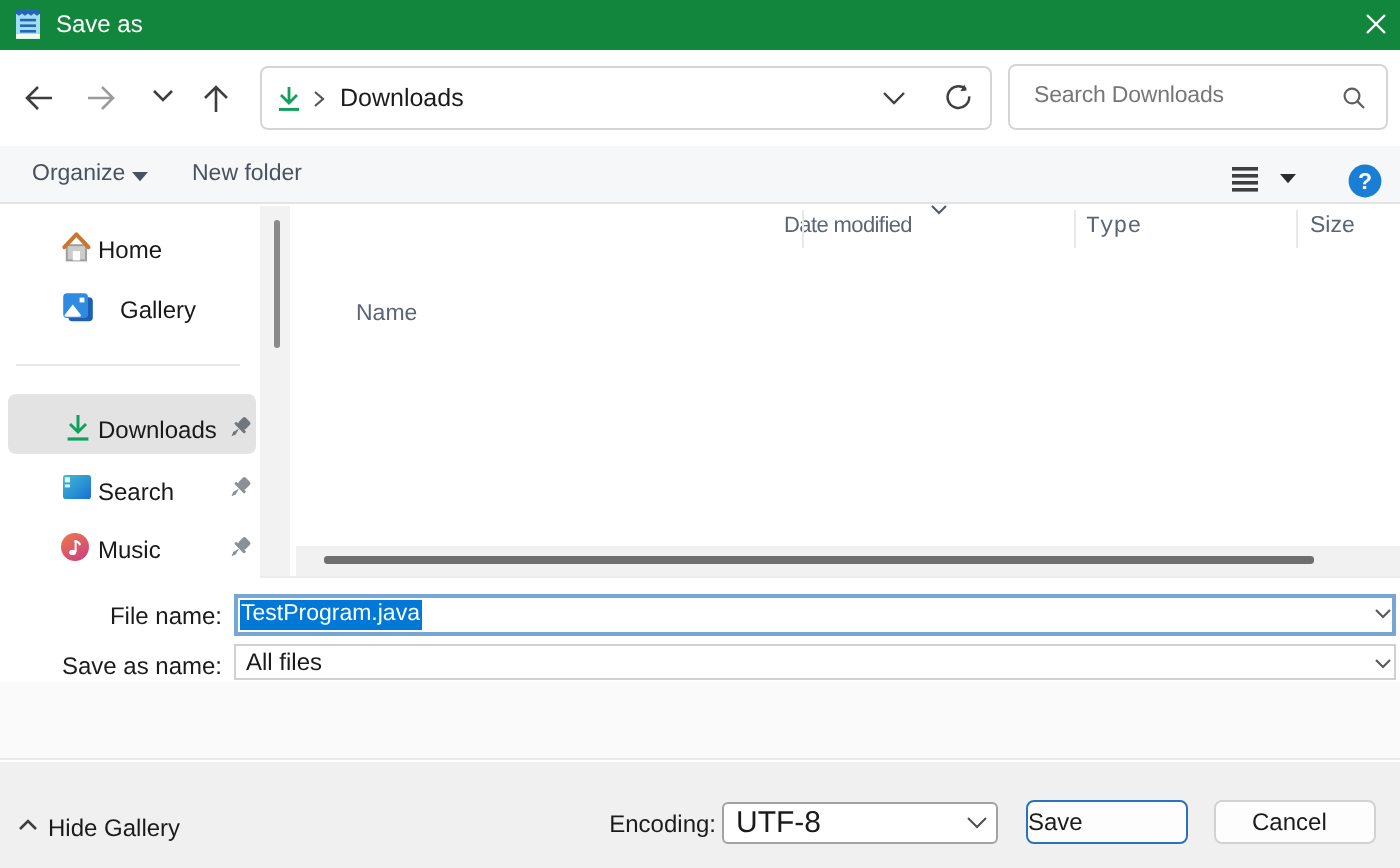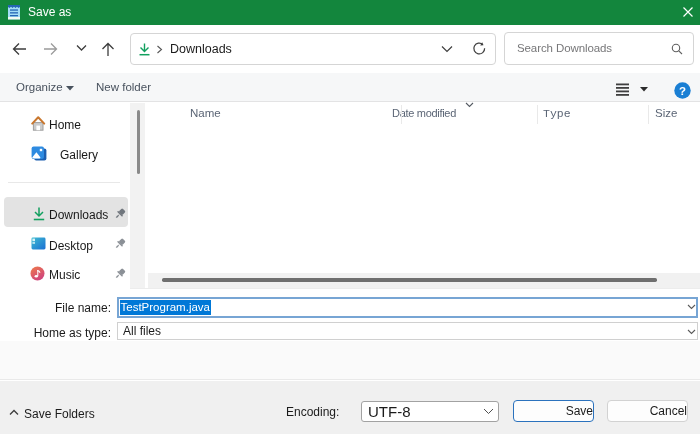--- a/index.html
+++ b/index.html
@@ -42,21 +42,21 @@
   .lbl { font-size:12px; color:#1b1b1b; }
   .fninput { left:117px; top:297px; width:581px; height:21px; border:2px solid #77a5d4; background:#fff; }
   .fnsel { left:119.5px; top:300px; height:15px; background:#0078d7; color:#fff; font-size:11.5px; line-height:15px; padding:0 1px; }
   .satbox { left:117px; top:322px; width:581px; height:18px; border:1px solid #d0d0d0; background:#fff; font-size:12px; line-height:16px; color:#1b1b1b; padding-left:5px; }
 
   
   .footband1 { left:0; top:341px; width:700px; height:39px; background:#fafafa; border-bottom:1px solid #e9e9e9; }
   .footband2 { left:0; top:381px; width:700px; height:53px; background:#f0f0f0; }
   .ftr-text { font-size:12px; color:#1b1b1b; }
   .enc-box { left:361px; top:401px; width:138px; height:21px; border:1px solid #a2a2a2; border-radius:3px; background:#fff; font-size:15px; line-height:19px; color:#1b1b1b; padding-left:6px; }
-  .btn { top:400px; width:81px; height:22px; border-radius:4px; background:#fdfdfd; font-size:12px; line-height:20px; text-align:right; color:#1b1b1b; }
+  .btn { top:400px; width:81px; height:22px; border-radius:4px; background:#fdfdfd; font-size:12px; line-height:20px; text-align:left; color:#1b1b1b; }
   .btn-save { left:513px; border:1px solid #2b72bd; }
   .btn-cancel { left:607px; border:1px solid #d2d2d2;padding-left:18px; }
 </style>
 </head>
 <body>
 
   <div class="abs titlebar"></div>
   <svg class="abs" style="left:7px; top:4px;" width="14" height="17" viewBox="0 0 14 17">
     <rect x="1" y="1.4" width="12" height="14" fill="#a2ddf6"></rect>
     <rect x="1" y="13" width="12" height="2.4" fill="#f1faf1"></rect>
@@ -120,21 +120,21 @@
     <rect x="0" y="11" width="13" height="1.8" fill="#3f3f3f"></rect>
   </svg>
   <svg class="abs" style="left:640px; top:87px;" width="8" height="5" viewBox="0 0 8 5">
     <path d="M0 0 L8 0 L4 4.6 Z" fill="#2b2b2b"></path>
   </svg>
   <svg class="abs" style="left:674px; top:82px;" width="17" height="17" viewBox="0 0 17 17">
     <circle cx="8.5" cy="8.5" r="8.2" fill="#1a7fd4"></circle>
     <text x="8.5" y="12.6" font-family="Liberation Sans" font-size="11.5" font-weight="bold" fill="#fff" text-anchor="middle">?</text>
   </svg>
 
-  <span class="abs hdr" style="left:190px;">Name</span>
+  <span class="abs hdr" style="left:178px;margin-top:44px;">Name</span>
   <span class="abs hdr" style="left:392px; font-size:11px; letter-spacing:-0.3px;">Date modified</span>
   <span class="abs hdr" style="left:543px;font-family:Liberation Mono, monospace;">Type</span>
   <span class="abs hdr" style="left:655px;">Size</span>
   <svg class="abs" style="left:465px; top:102px;" width="9" height="6" viewBox="0 0 9 6">
     <path d="M1 1 L4.5 4.5 L8 1" stroke="#555b63" stroke-width="1.1" fill="none"></path>
   </svg>
   <div class="abs colsep" style="left:401px;"></div>
   <div class="abs colsep" style="left:537px;"></div>
   <div class="abs colsep" style="left:648px;"></div>
 
@@ -168,21 +168,21 @@
     <defs>
       <linearGradient id="dsk" x1="0" y1="0" x2="1" y2="1">
         <stop offset="0" stop-color="#3fbcd1"></stop>
         <stop offset="1" stop-color="#1a6fd4"></stop>
       </linearGradient>
     </defs>
     <rect x="0.5" y="0.5" width="14" height="12" rx="1.4" fill="url(#dsk)"></rect>
     <rect x="1.4" y="1.6" width="2.6" height="2.6" fill="#d9f4f8"></rect>
     <rect x="1.4" y="5.2" width="2.6" height="1.5" fill="#d9f4f8"></rect>
   </svg>
-  <span class="abs side-item" style="top:239px;">Desktop</span>
+  <span class="abs side-item" style="top:239px;">Search</span>
 
   <svg class="abs" style="left:30px; top:266px;" width="15" height="15" viewBox="0 0 15 15">
     <defs>
       <linearGradient id="mus" x1="0.2" y1="0" x2="0.8" y2="1">
         <stop offset="0" stop-color="#ec764e"></stop>
         <stop offset="1" stop-color="#cc3f82"></stop>
       </linearGradient>
     </defs>
     <circle cx="7.5" cy="7.5" r="7" fill="url(#mus)"></circle>
     <ellipse cx="6.3" cy="10.2" rx="1.7" ry="1.3" fill="#fff"></ellipse>
@@ -217,31 +217,31 @@
   <div class="abs htrack"></div>
   <div class="abs hthumb"></div>
   <div class="abs content-bottom"></div>
 
   <span class="abs lbl" style="left:0px; top:301px; width:111px; display:inline-block; text-align:right;">File name:</span>
   <div class="abs fninput"></div>
   <span class="abs fnsel">TestProgram.java</span>
   <svg class="abs" style="left:687px; top:304px;" width="9" height="6" viewBox="0 0 9 6">
     <path d="M1 1 L4.5 4.5 L8 1" stroke="#5a5a5a" stroke-width="1.1" fill="none"></path>
   </svg>
-  <span class="abs lbl" style="left:0px; top:326px; width:111px; display:inline-block; text-align:right;">Home as type:</span>
+  <span class="abs lbl" style="left:0px; top:326px; width:111px; display:inline-block; text-align:right;">Save as name:</span>
   <div class="abs satbox">All files</div>
   <svg class="abs" style="left:687px; top:329px;" width="9" height="6" viewBox="0 0 9 6">
     <path d="M1 1 L4.5 4.5 L8 1" stroke="#5a5a5a" stroke-width="1.1" fill="none"></path>
   </svg>
 
   <div class="abs footband1"></div>
   <div class="abs footband2"></div>
   <svg class="abs" style="left:9px; top:409px;" width="10" height="7" viewBox="0 0 10 7">
     <path d="M1 5.5 L5 1.5 L9 5.5" stroke="#3d3d3d" stroke-width="1.3" fill="none"></path>
   </svg>
-  <span class="abs ftr-text" style="left:24px; top:407px;">Save Folders</span>
-  <span class="abs ftr-text" style="left:286px; top:405px; width:72px; display:inline-block; ">Encoding:</span>
+  <span class="abs ftr-text" style="left:24px; top:407px;">Hide Gallery</span>
+  <span class="abs ftr-text" style="left:286px; top:405px; width:72px; display:inline-block; text-align:right;">Encoding:</span>
   <div class="abs enc-box">UTF-8</div>
   <svg class="abs" style="left:483px; top:408px;" width="11" height="7" viewBox="0 0 11 7">
     <path d="M1 1 L5.5 5.5 L10 1" stroke="#4f4f4f" stroke-width="1" fill="none"></path>
   </svg>
   <div class="abs btn btn-save">Save</div>
   <div class="abs btn btn-cancel">Cancel</div>
 
 </body></html>

